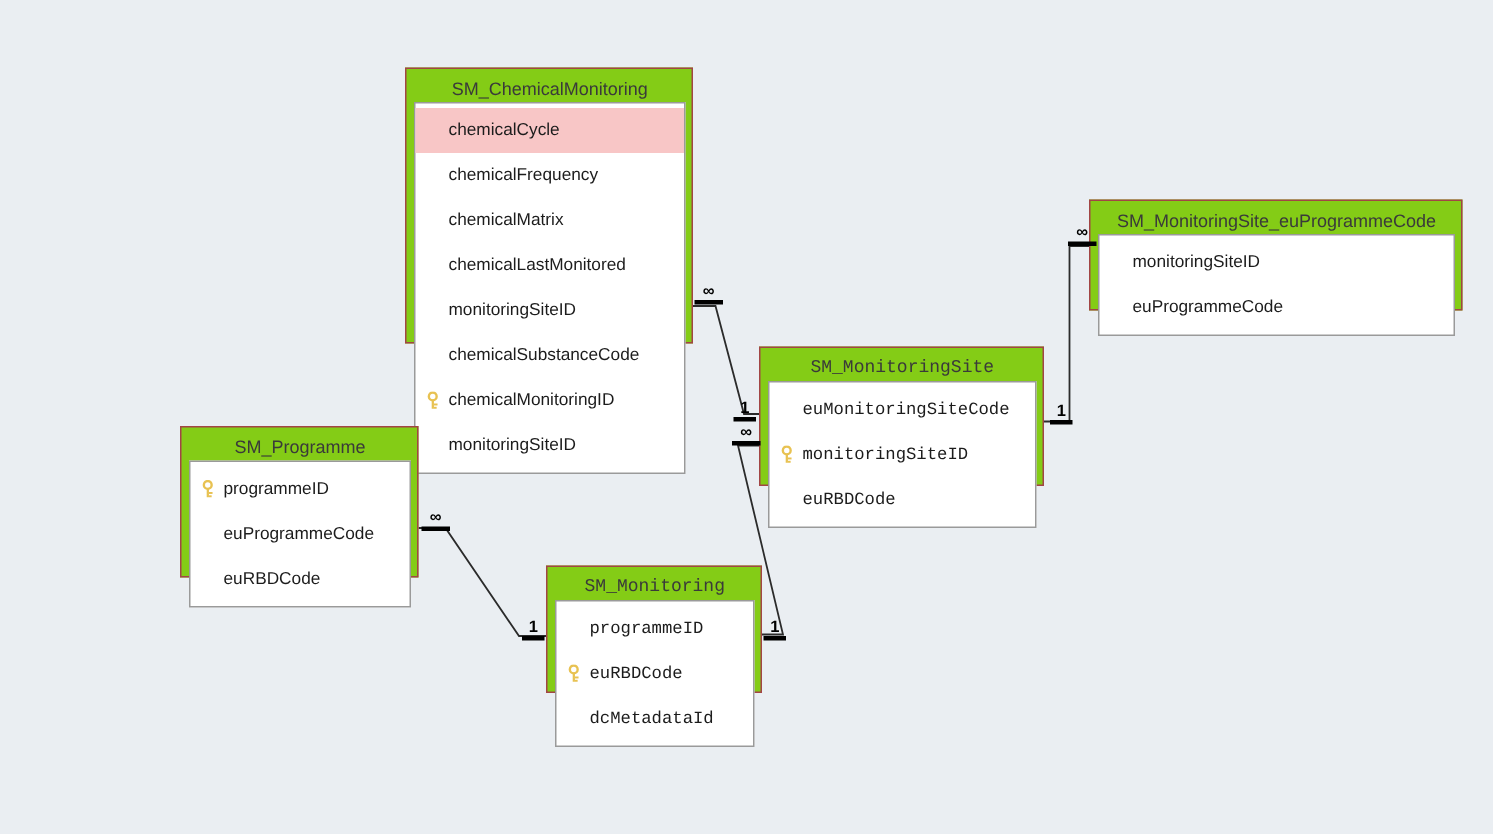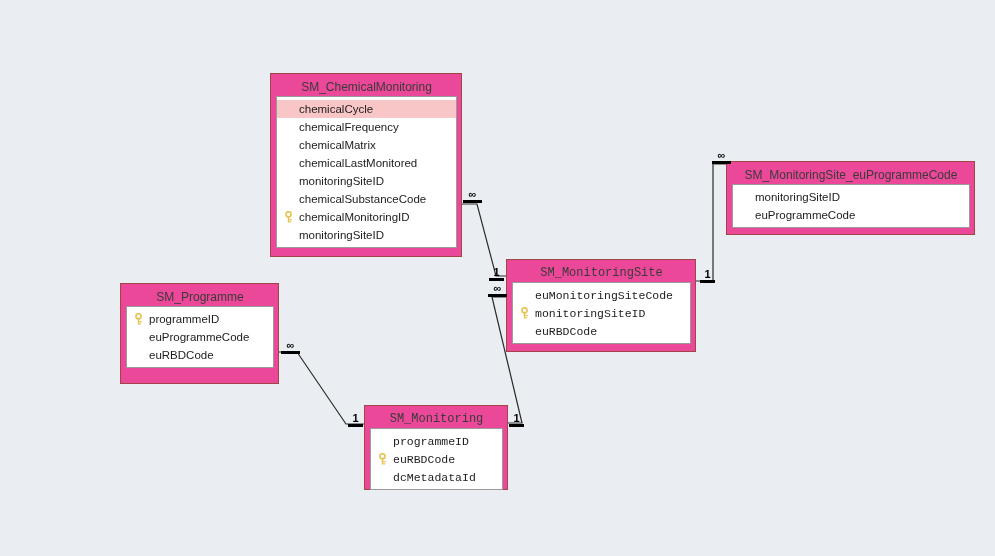--- a/index.html
+++ b/index.html
@@ -23,45 +23,44 @@
   #lines {
     position: absolute;
     left: 0; top: 0;
     width: 995px;
     height: 556px;
     pointer-events: none;
   }
   .table-box {
     position: absolute;
     box-sizing: border-box;
-    background: #ec4899;
+    background: #84cc16;
     border: 1px solid #a24545;
     padding: 5px 4px 6px 5px;
     z-index: 5;
-    margin-top: 28px;
   }
   .table-title {
     text-align: center;
     font-size: 12px;
     color: #3a3a3a;
     line-height: 16px;
     height: 17px;
     white-space: nowrap;
     overflow: hidden;
   }
   .field-list {
     box-sizing: border-box;
     border: 1px solid #9a9a9a;
     background: #ffffff;
     padding: 3px 0;
   }
   .field-row {
     display: flex;
     align-items: center;
-    height: 18px;
+    height: 30px;
     font-size: 11.5px;
     color: #1c1c1c;
     white-space: nowrap;
   }
   .field-row.selected {
     background: #f8c6c6;
   }
   .key-cell {
     width: 22px;
     min-width: 22px;
@@ -179,21 +178,21 @@
             </svg>
           </span>
           <span class="field-label">monitoringSiteID</span>
         </div>
         <div class="field-row">
           <span class="key-cell"></span>
           <span class="field-label">euRBDCode</span>
         </div>
       </div>
     </div>
-    <div class="table-box" style="left: 120px; top: 255px; width: 159px; height: 101px;">
+    <div class="table-box" style="left: 120px; top: 284px; width: 159px; height: 101px;">
       <div class="table-title">SM_Programme</div>
       <div class="field-list">
         <div class="field-row">
           <span class="key-cell">
             <svg width="11" height="12" viewBox="0 0 11 12" class="key-icon">
               <circle cx="5.5" cy="3.3" r="2.6" fill="none" stroke="#e8c252" stroke-width="1.6"></circle>
               <rect x="4.8" y="5.3" width="1.5" height="6.2" fill="#e8c252"></rect>
               <rect x="6.3" y="8.0" width="2.4" height="1.3" fill="#e8c252"></rect>
               <rect x="6.3" y="10.2" width="1.8" height="1.3" fill="#e8c252"></rect>
             </svg>

